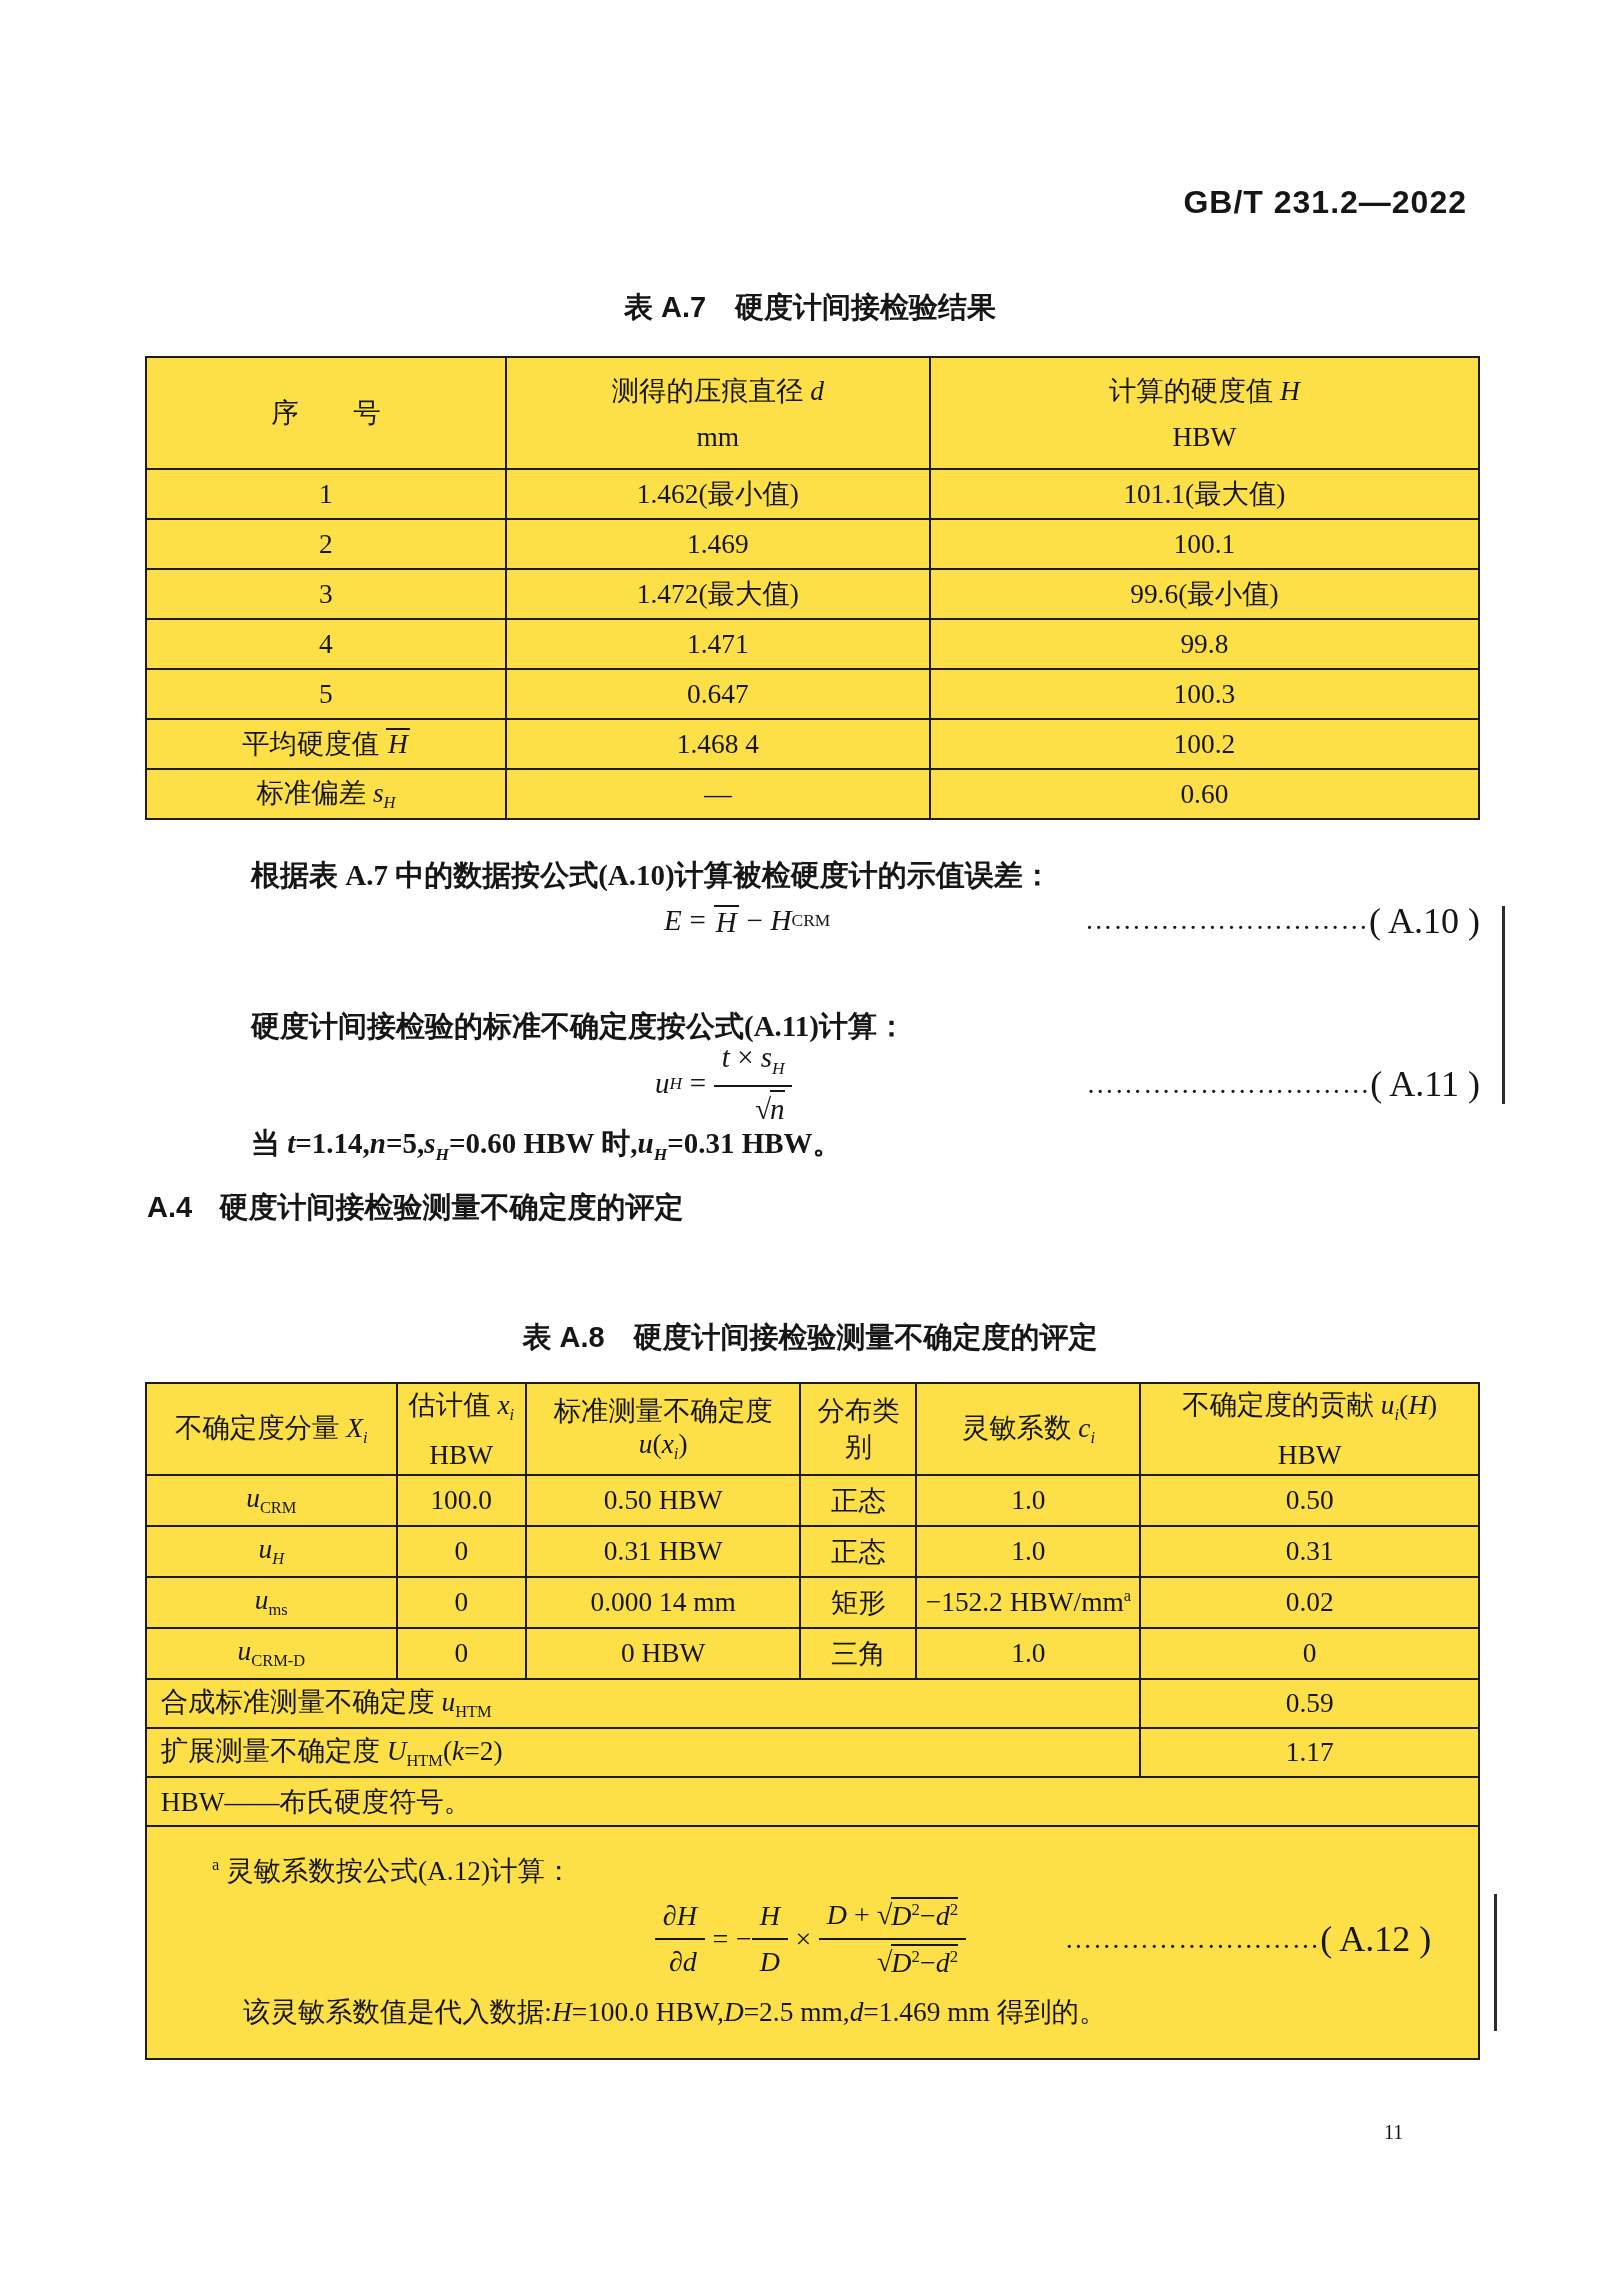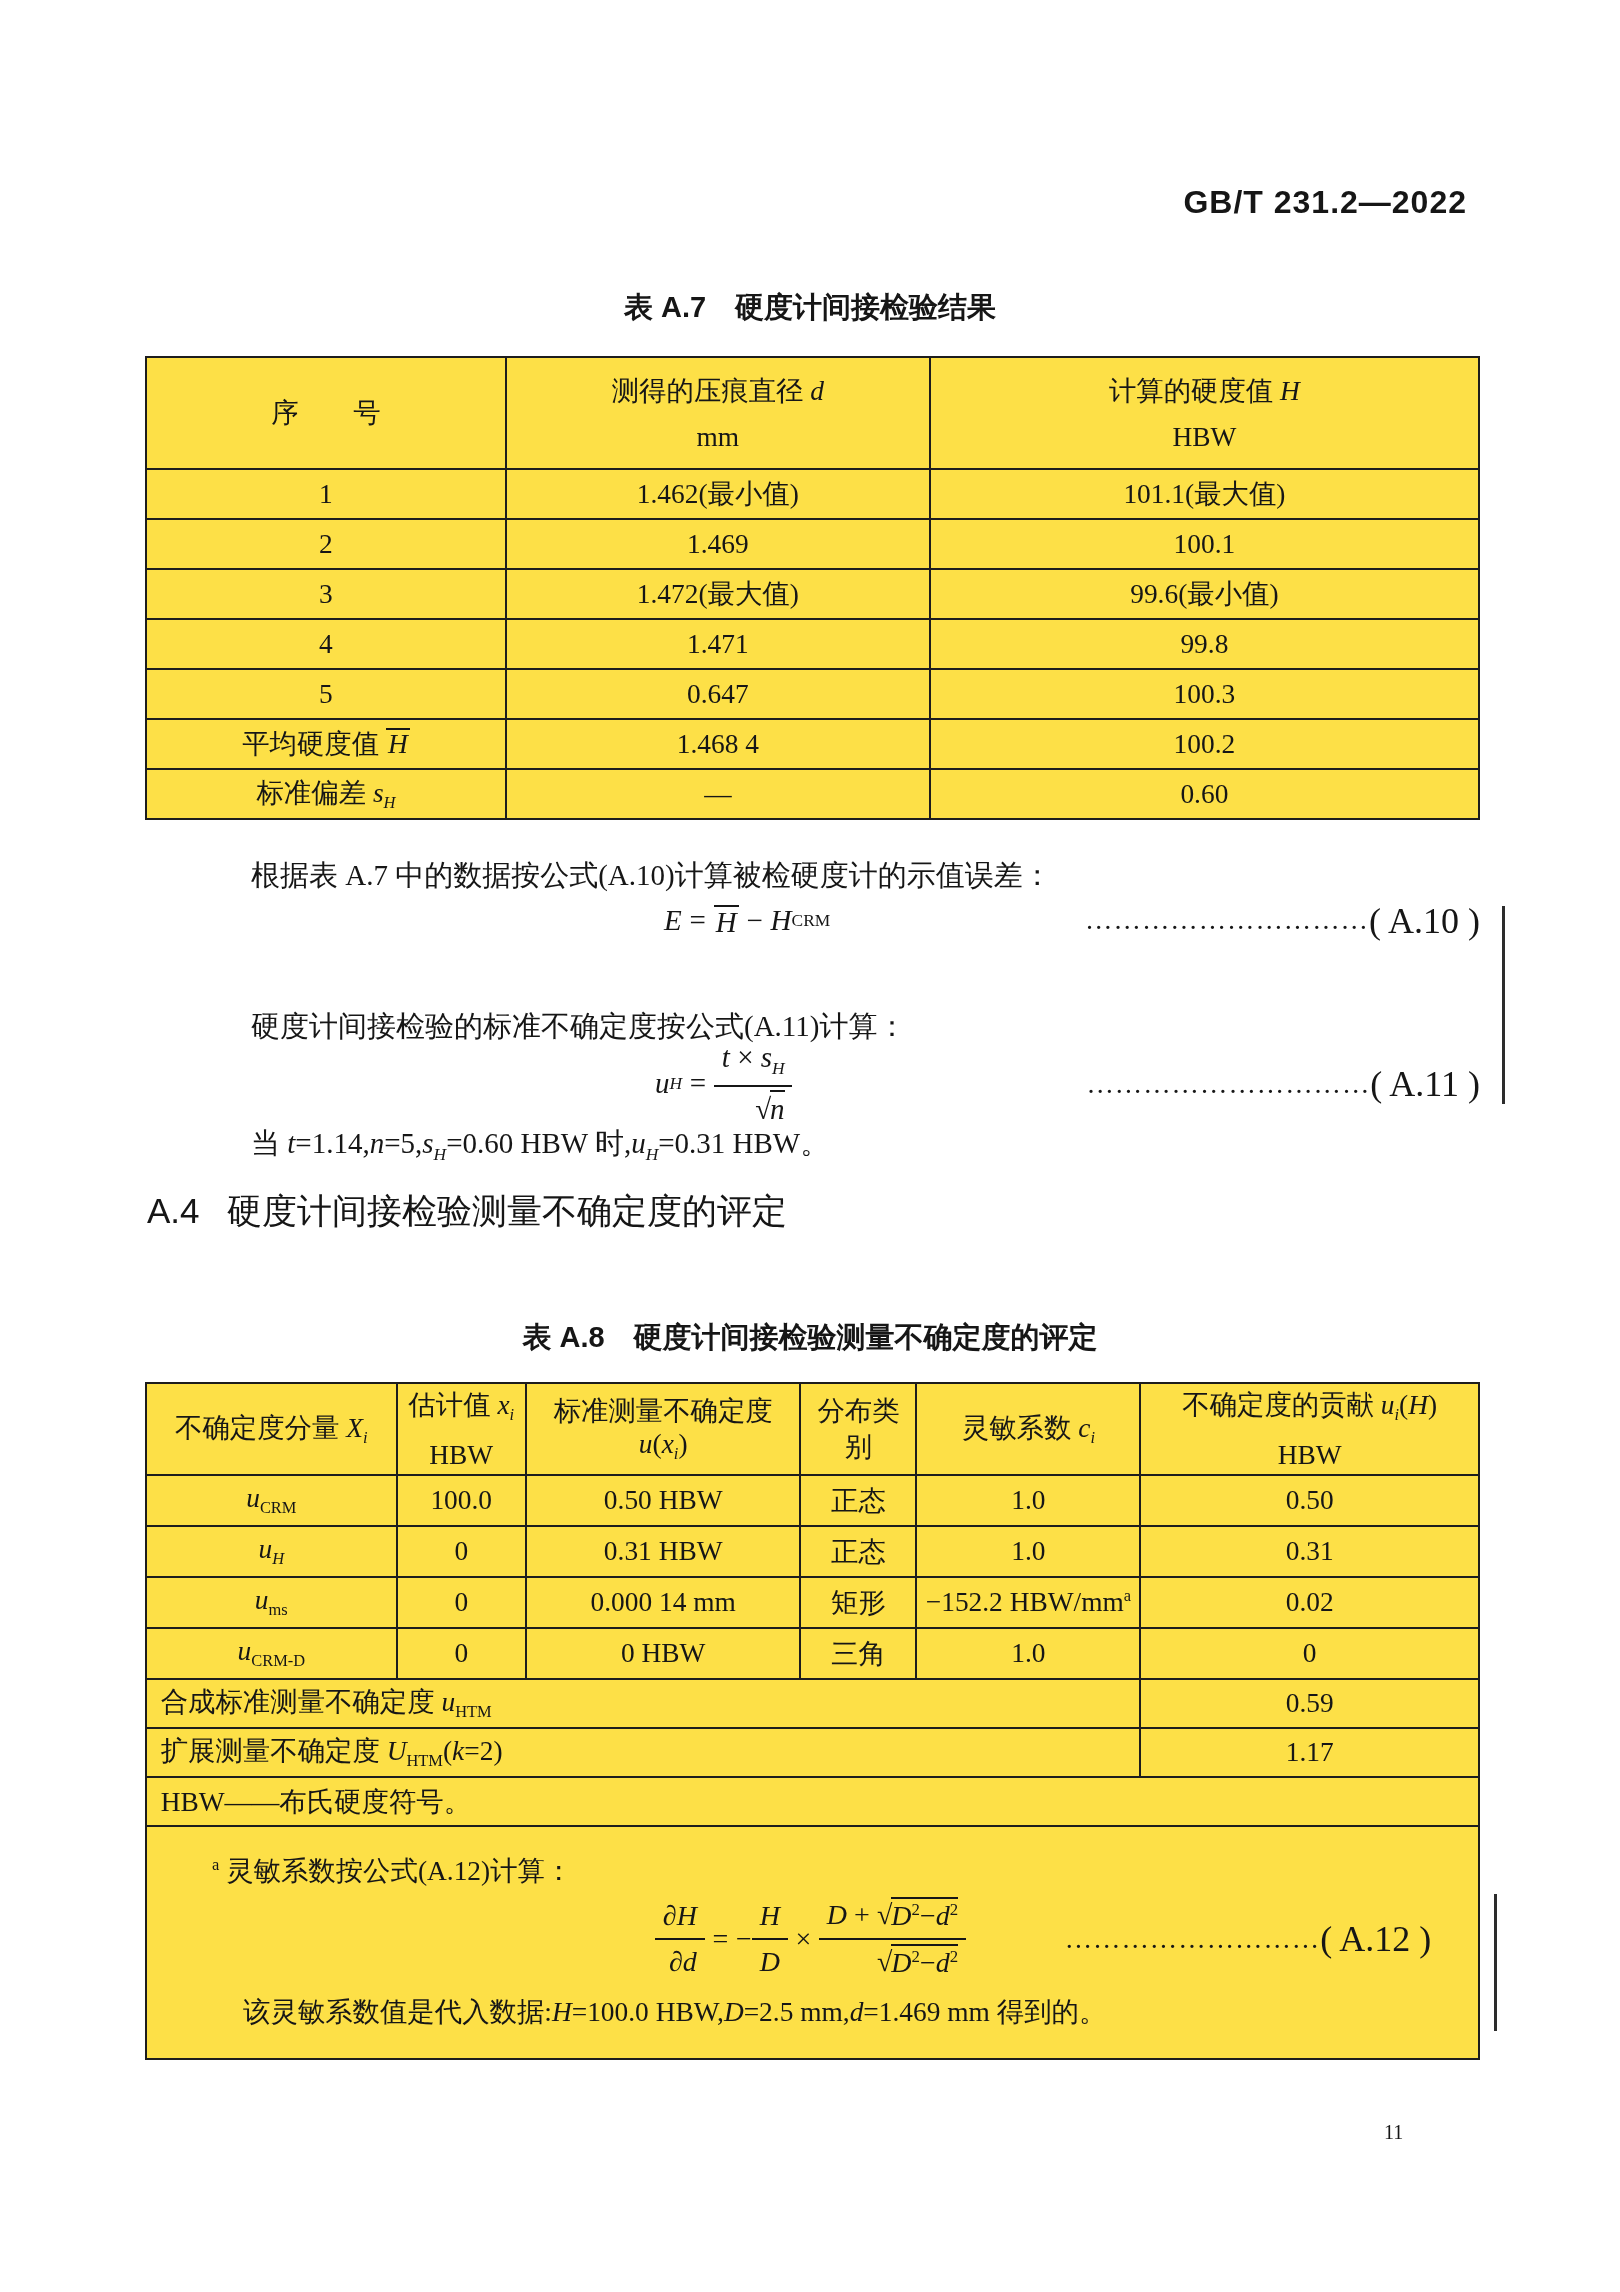--- a/index.html
+++ b/index.html
@@ -46,33 +46,33 @@
   td.left { text-align:left; padding-left:13.7px; }
   .hdr-line2 { margin-top:13.7px; }
 
   .it { font-style:italic; font-family:"Liberation Serif","DejaVu Serif",serif; }
   sub { font-size:0.60em; }
   sup { font-size:0.60em; }
   .ov { display:inline-block; border-top:2.9px solid #161616; padding:1px 2px 0 2px; line-height:1; }
 
   .para {
     position:absolute; left:145px; width:1335px;
-    font-size:29px; line-height:1.15;
+    font-size:29px; line-height:1.15;font-weight:bold;
   }
   .indent { padding-left:106px; box-sizing:border-box; }
   .p1 { top:859px; }
   .p2 { top:951px; }
   .p3 { top:1010px; }
   .p4 { top:1127px; }
   .p5 { top:1256px; }
 
   .sec-heading {
     position:absolute; left:147px; top:1188px;
     font-family:"Liberation Sans","DejaVu Sans",sans-serif;
-    font-weight:400; font-size:35px;
+    font-weight:700; font-size:29px;
   }
   .sec-heading .sec-num { margin-right:27.4px; }
 
   .formula-row {
     position:absolute; left:145px; width:1335px;
     display:flex; align-items:center;
     font-size:29px;
   }
   .f10 { top:898px; height:45px; }
   .f11 { top:1035px; height:98px; }

